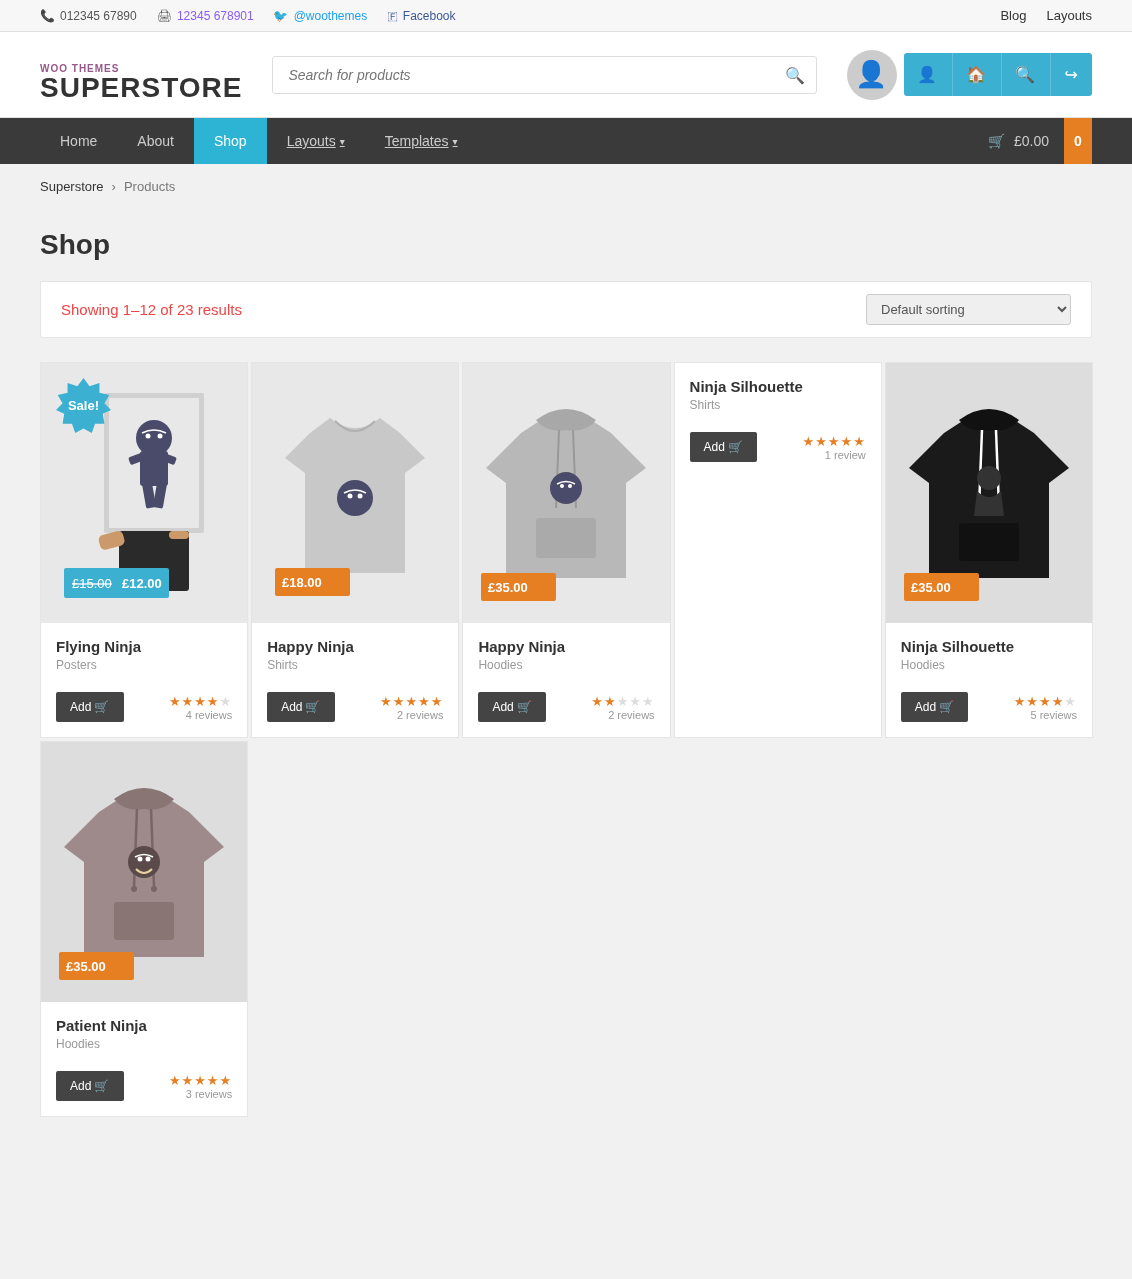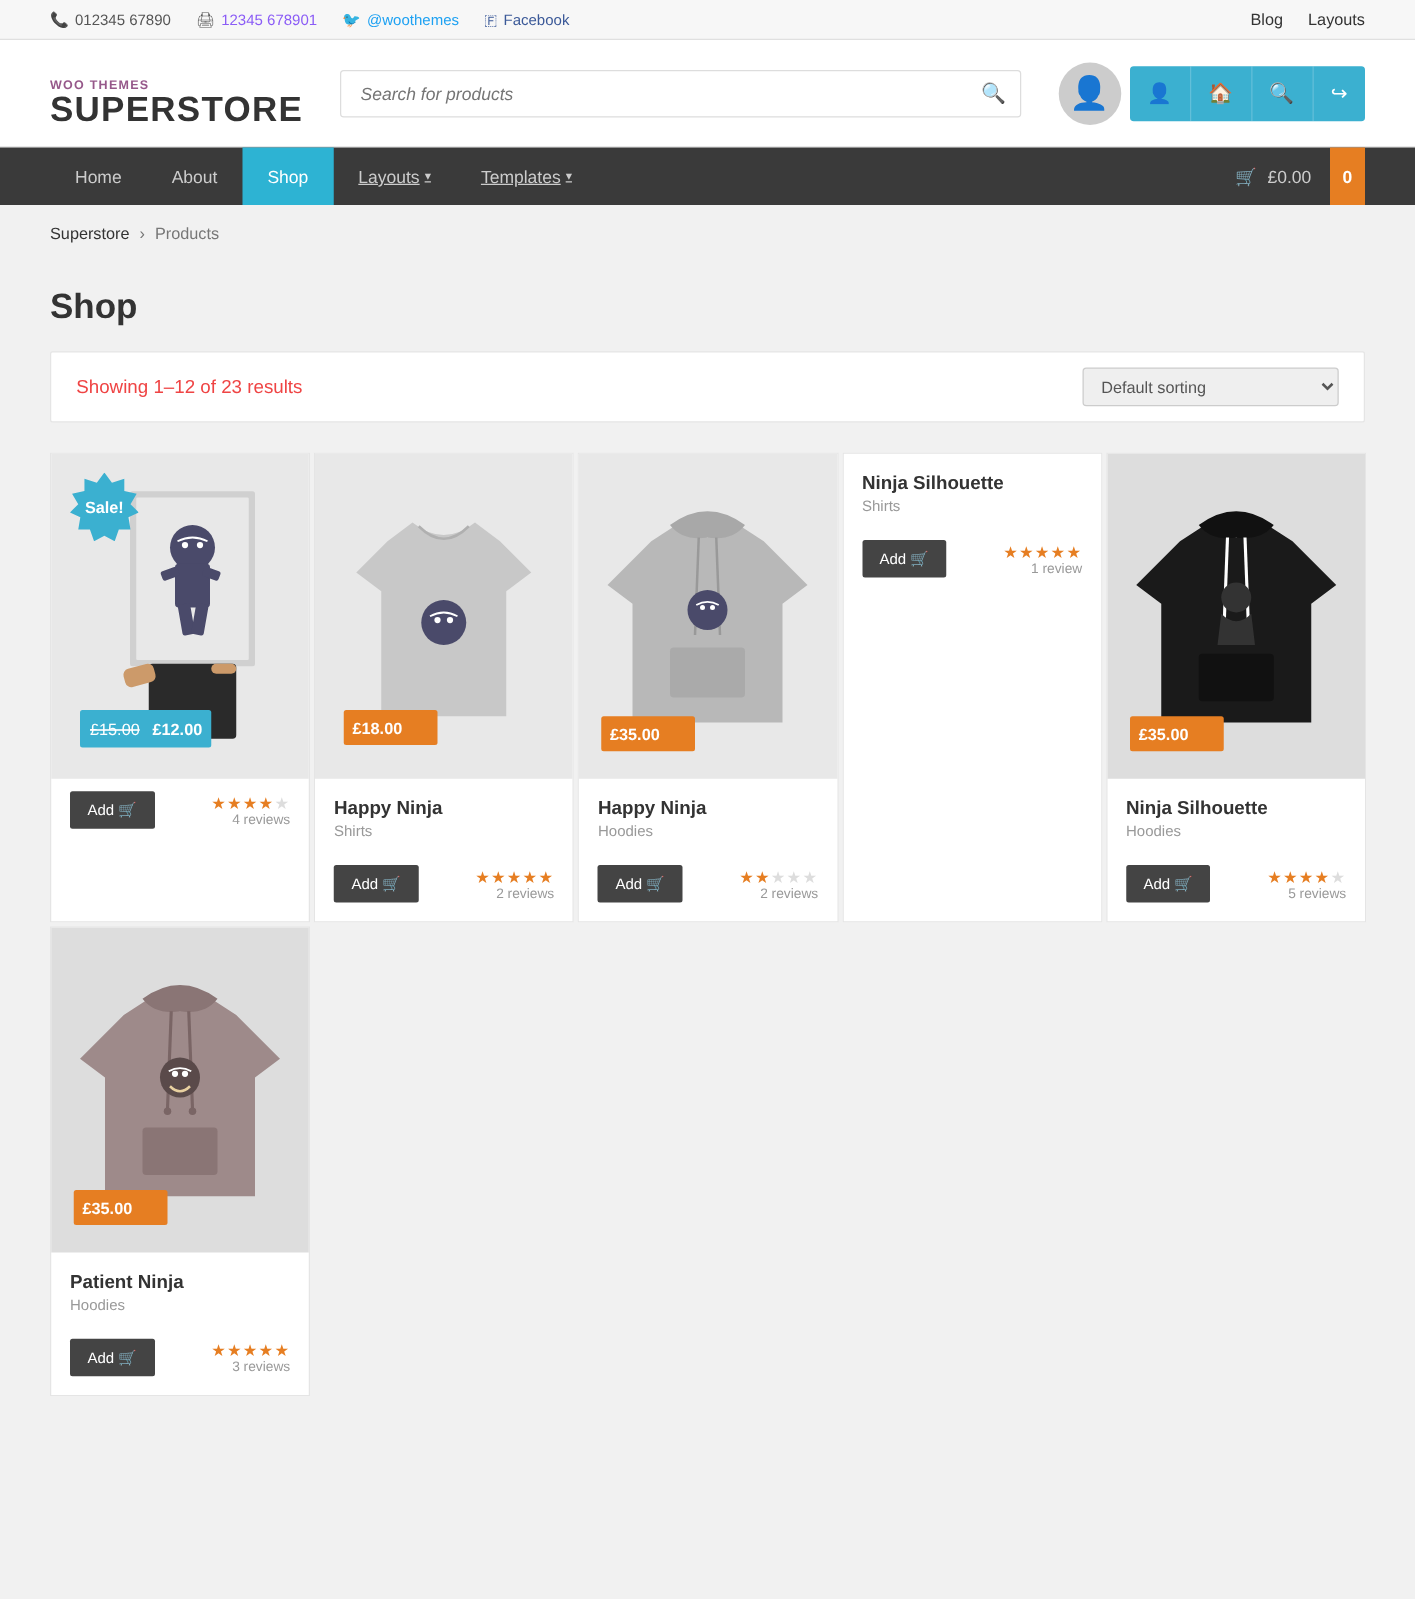--- a/index.html
+++ b/index.html
@@ -179,20 +179,24 @@
 
           <rect x="55" y="148" width="70" height="60" fill="#2a2a2a" rx="3"></rect>
           <rect x="35" y="150" width="25" height="15" fill="#cc9a6a" rx="5" transform="rotate(-15,47,157)"></rect>
           <rect x="105" y="148" width="20" height="8" fill="#cc9a6a" rx="4"></rect>
 
           <rect x="0" y="185" width="105" height="30" fill="#3bb0d0" rx="2"></rect>
           <text x="8" y="205" font-size="13" fill="white" text-decoration="line-through" font-family="Arial">£15.00</text>
           <text x="58" y="205" font-size="13" fill="white" font-weight="bold" font-family="Arial">£12.00</text>
         </svg>
       </div>
+      <div class="product-info">
+        <div class="product-name">Flying Ninja</div>
+        <div class="product-cat">Posters</div>
+      </div>
       <div class="product-footer">
         <button class="add-btn">Add 🛒</button>
         <div class="reviews">
           <div class="stars">★★★★<span class="empty">★</span></div>
           <span class="review-count">4 reviews</span>
         </div>
       </div>
     </div>
 
     <div class="product-card">

